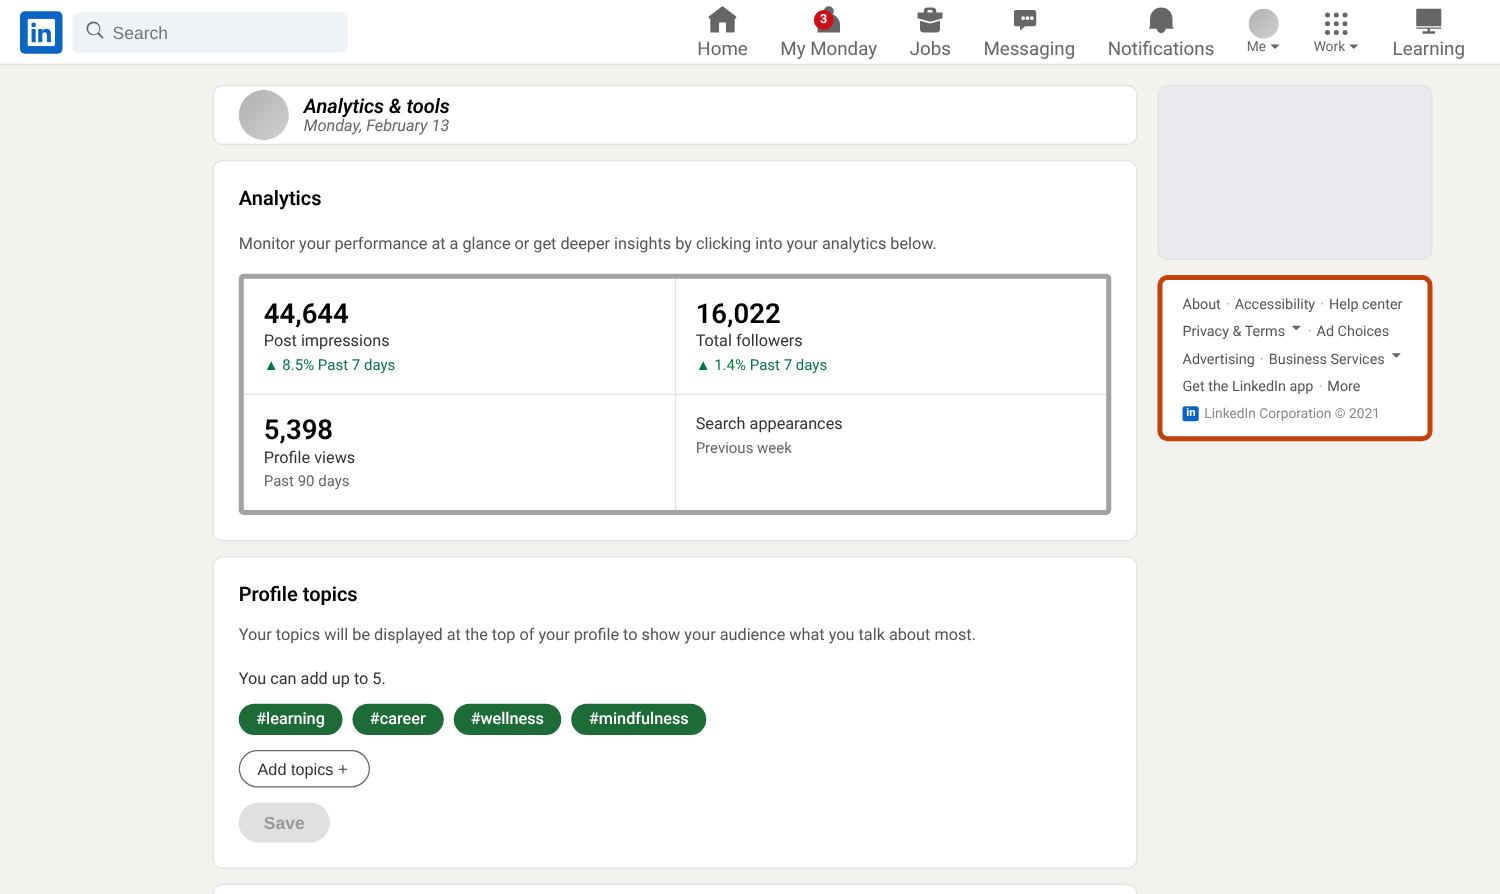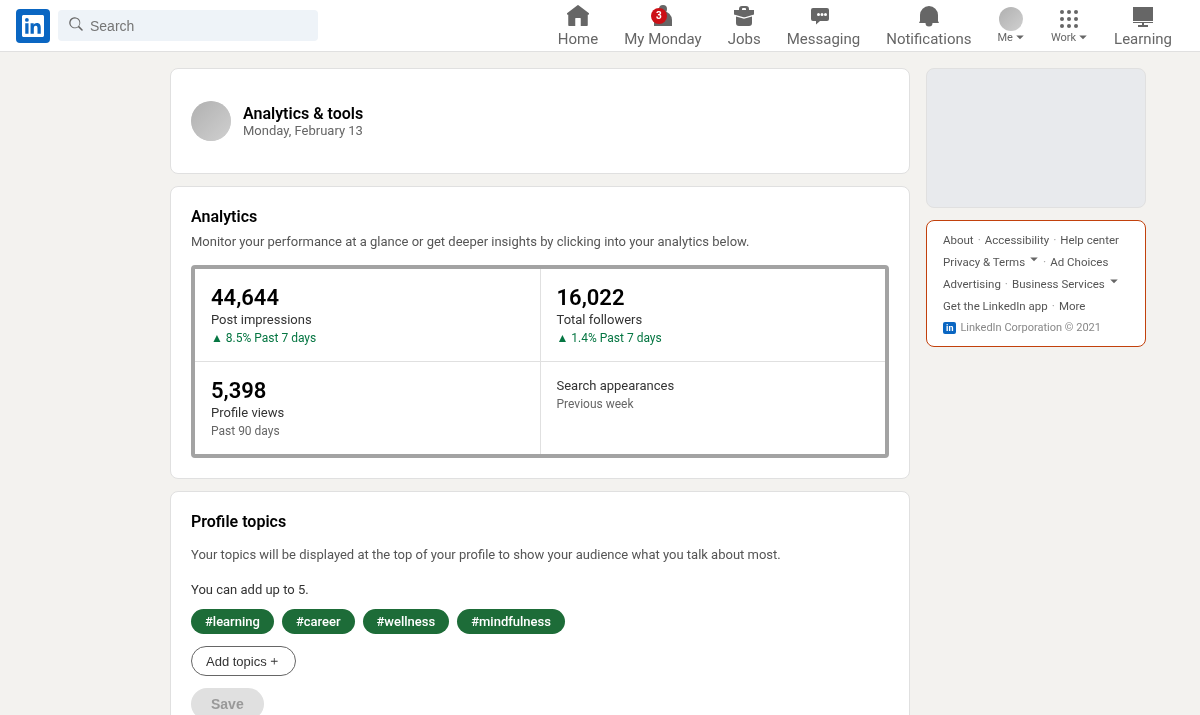--- a/index.html
+++ b/index.html
@@ -8,21 +8,21 @@
     
     .navbar {
       position: fixed; top: 0; left: 0; right: 0; height: 52px;
       background: #fff; border-bottom: 1px solid #e0e0e0;
       display: flex; align-items: center; padding: 0 16px; gap: 4px; z-index: 100;
     }
     .nav-logo { width: 34px; height: 34px; background: #0a66c2; display: flex; align-items: center; justify-content: center; border-radius: 4px; }
     .nav-logo svg { fill: white; width: 22px; height: 22px; }
     .nav-search {
       display: flex; align-items: center; background: #eef3f8; border-radius: 4px;
-      padding: 6px 10px; gap: 6px; width: 260px; margin-left: 4px;
+      padding: 6px 10px; gap: 6px; width: 220px; margin-left: 4px;
     }
     .nav-search input { border: none; background: transparent; outline: none; font-size: 14px; width: 100%; color: #333; }
     .nav-icons { display: flex; align-items: center; margin-left: auto; gap: 2px; }
     .nav-item { display: flex; flex-direction: column; align-items: center; padding: 8px 12px; cursor: pointer; position: relative; }
     .nav-item span.label { font-size: 15px; color: #666; margin-top: 2px; }
     .nav-icon { width: 24px; height: 24px; display: flex; align-items: center; justify-content: center; }
     .badge {
       position: absolute; top: 4px; right: 8px;
       background: #cc1016; color: white; font-size: 10px; font-weight: bold;
       border-radius: 50%; width: 16px; height: 16px; display: flex; align-items: center; justify-content: center;
@@ -31,29 +31,29 @@
 
     
     .page { display: flex; padding-top: 52px; max-width: 1200px; margin: 0 auto; gap: 16px; padding-left: 170px; padding-right: 16px; padding-top: 68px; }
     .main { flex: 1; max-width: 740px; display: flex; flex-direction: column; gap: 12px; }
     .sidebar { width: 220px; flex-shrink: 0; }
 
     
     .card { background: #fff; border: 1px solid #e0e0e0; border-radius: 8px; overflow: hidden; }
 
     
-    .header-card { display: flex; align-items: center; gap: 12px; padding: 32px 20px; }
+    .header-card { display: flex; align-items: center; gap: 12px; padding: 3px 20px; font-style: italic; }
     .avatar-circle { width: 40px; height: 40px; border-radius: 50%; background: #ccc; overflow: hidden; display: flex; align-items: center; justify-content: center; }
     .avatar-img { width: 40px; height: 40px; border-radius: 50%; background: linear-gradient(135deg, #b0b0b0 0%, #d0d0d0 100%); }
     .header-title { font-size: 16px; font-weight: 600; }
     .header-date { font-size: 13px; color: #666; }
 
     
     .analytics-card { padding: 20px; }
-    .analytics-card h2 { font-size: 16px; font-weight: 600; margin-bottom: 8px; }
+    .analytics-card h2 { font-size: 16px; font-weight: 600; margin-bottom: 20px; }
     .analytics-card .subtitle { font-size: 13px; color: #555; margin-bottom: 16px; }
     .analytics-grid { display: grid; grid-template-columns: 1fr 1fr; gap: 1px; background: #e0e0e0; border: 4px solid #a3a3a3; border-radius: 4px; overflow: hidden; }
     .analytics-cell { background: #fff; padding: 16px; }
     .analytics-cell .value { font-size: 22px; font-weight: 600; margin-bottom: 2px; }
     .analytics-cell .metric-label { font-size: 13px; color: #333; margin-bottom: 4px; }
     .analytics-cell .change { font-size: 12px; color: #057642; display: flex; align-items: center; gap: 3px; }
     .analytics-cell .period { font-size: 12px; color: #666; }
 
     
     .topics-card { padding: 20px; }
@@ -72,21 +72,21 @@
       background: #e0e0e0; color: #999; border: none; border-radius: 20px;
       padding: 8px 20px; font-size: 14px; font-weight: 600; cursor: default;
     }
 
     
     .creator-card { padding: 20px; }
     .creator-card h2 { font-size: 16px; font-weight: 600; margin-bottom: 6px; }
 
     
     .sidebar-ad { background: #e8eaed; border: 1px solid #e0e0e0; border-radius: 8px; height: 140px; margin-bottom: 12px; }
-    .sidebar-links { background: #fff; border: 1px solid #c2410c; border-radius: 8px; padding: 12px 16px; font-size: 12px; color: #666; }
+    .sidebar-links { background: #fff; border: 4px solid #c2410c; border-radius: 8px; padding: 12px 16px; font-size: 12px; color: #666; }
     .sidebar-links .link-row { display: flex; flex-wrap: wrap; gap: 4px; margin-bottom: 8px; }
     .sidebar-links a { color: #555; text-decoration: none; font-size: 11.5px; }
     .sidebar-links .dot-sep { color: #aaa; }
     .linkedin-logo-text { display: flex; align-items: center; gap: 4px; margin-top: 8px; }
     .linkedin-logo-small { background: #0a66c2; color: white; font-size: 9px; font-weight: bold; padding: 1px 3px; border-radius: 2px; }
     .copyright { font-size: 11px; color: #888; }
   </style>
 </head>
 <body>
 

